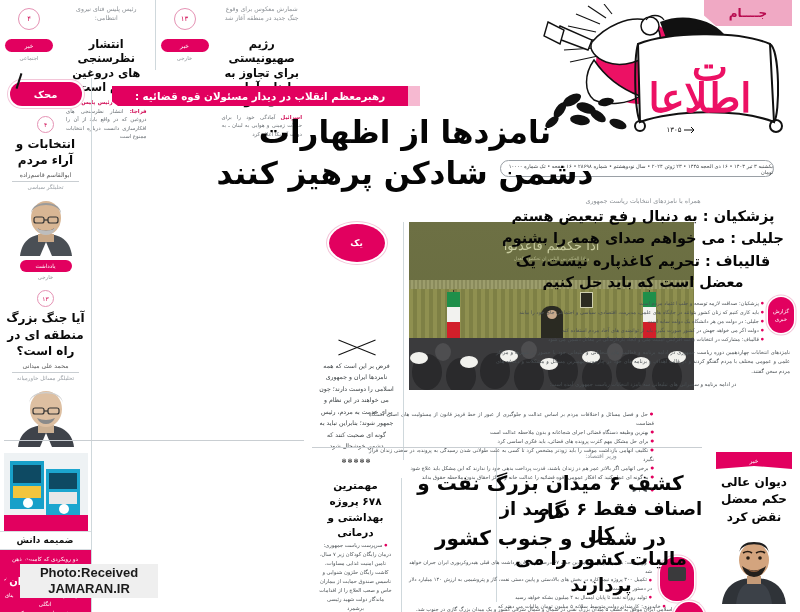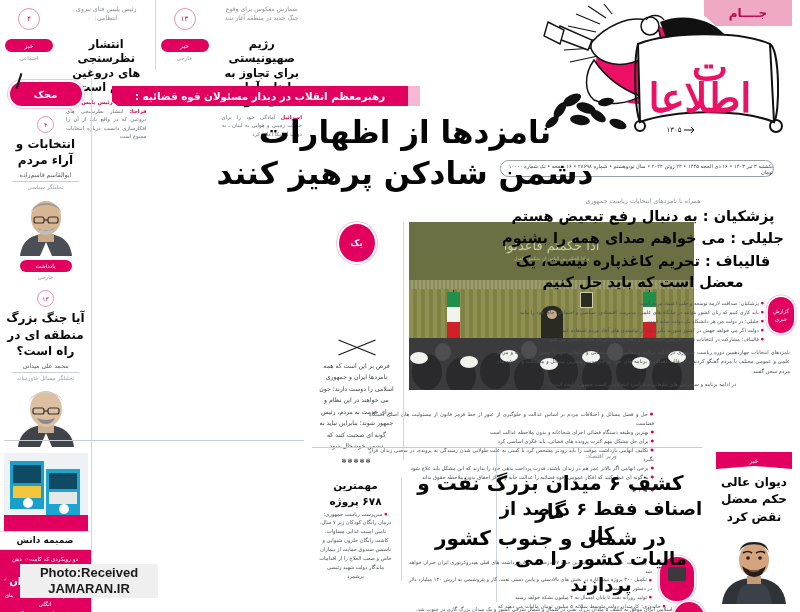--- a/index.html
+++ b/index.html
@@ -85,21 +85,21 @@
   .photo .speaker:after{content:"";position:absolute;top:4px;left:6px;width:10px;height:9px;border-radius:50%;background:#c6a98c;}
   .photo .audience{position:absolute;bottom:0;left:0;right:0;height:52px;background:#3a3a3c;}
 
   .bullets{position:absolute;top:394px;right:106px;width:285px;}
   .bullets li{list-style:none;font-size:5.2px;line-height:1.72;color:#4a5054;text-align:justify;}
   .bullets li:before{content:"\25CF";color:#e2005f;font-size:4px;margin-left:2px;vertical-align:middle;}
   .contlink{margin-top:4px;font-size:6px;color:#d10a54;text-align:left;}
 
   
   .qcol{position:absolute;top:222px;right:396px;width:86px;height:238px;border-right:1px solid #cfd8dc;padding-right:8px;box-sizing:border-box;}
-  .yekbadge{width:36px;height:38px;border-radius:50%;background:#e2005f;color:#fff;margin:2px auto 16px;
+  .yekbadge{width:56px;height:38px;border-radius:50%;background:#e2005f;color:#fff;margin:2px auto 16px;
      display:flex;align-items:center;justify-content:center;font-size:9px;font-weight:bold;
      box-shadow:0 0 0 2px #fff,0 0 0 3px #f3c6d9;}
   .xmark{margin:78px auto 4px;width:40px;height:16px;position:relative;}
   .xmark i{position:absolute;top:7px;left:0;width:40px;height:1.2px;background:#111;display:block;}
   .xmark i:nth-child(1){transform:rotate(22deg);}
   .xmark i:nth-child(2){transform:rotate(-22deg);}
   .quote{font-size:6.2px;line-height:1.85;color:#3b4043;text-align:center;}
   .qdiv{margin:5px auto 0;font-size:6px;color:#111;text-align:center;letter-spacing:1px;}
 
   
@@ -458,20 +458,21 @@
       </ul>
     </div>
     <div class="b-body">جمهوری اسلامی ایران موفق به کشف ۵ میدان بزرگ نفتی در شمال و شمال شرقی کشور و یک میدان بزرگ گازی در جنوب شد.</div>
 
   </div>
 
   <div class="health">
     <div class="b-title">
       <div>مهمترین</div>
       <div>۶۷۸ پروژه</div>
+      <div>بهداشتی و درمانی</div>
     </div>
     <ul class="b-bullets" style="margin:0;padding:0;">
       <li>سرپرست ریاست جمهوری: درمان رایگان کودکان زیر ۷ سال، تامین امنیت غذایی مساوات، کاشت رایگان حلزون شنوایی و تاسیس صندوق حمایت از بیماران خاص و صعب العلاج را از اقدامات ماندگار دولت شهید رئیسی برشمرد</li>
     </ul>
 
   </div>
 
   <div class="taxcol">
     <div class="b-kicker">وزیر اقتصاد:</div>
     <div class="b-title">

